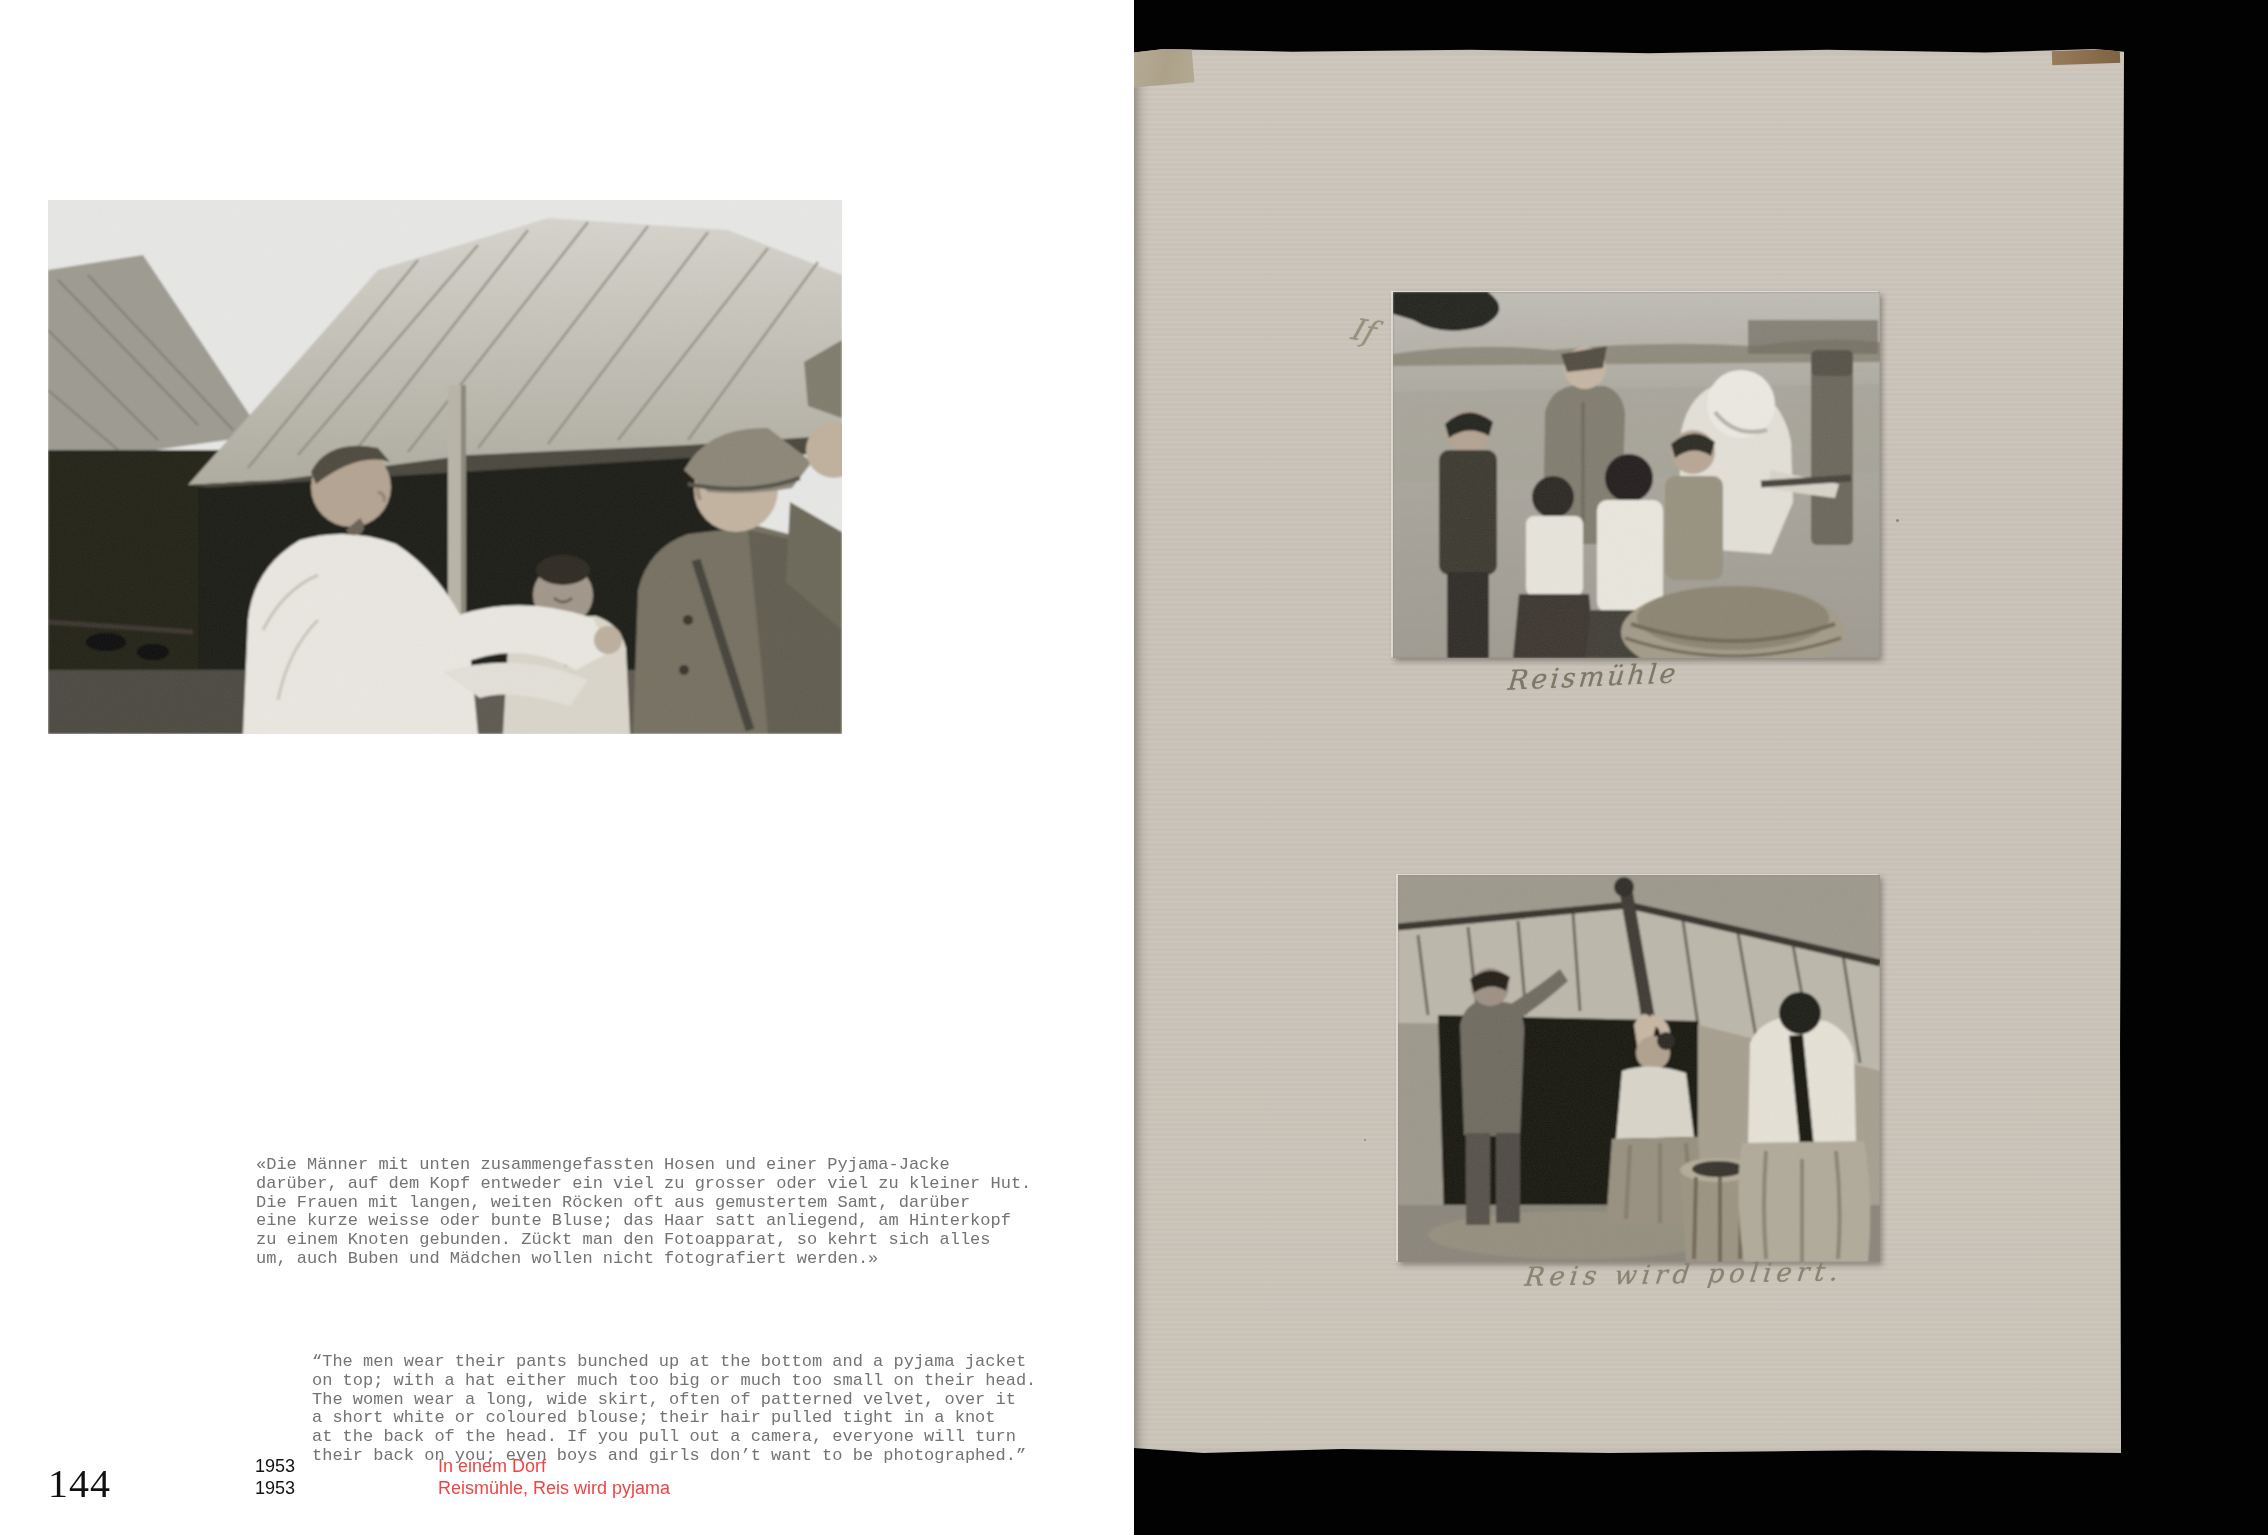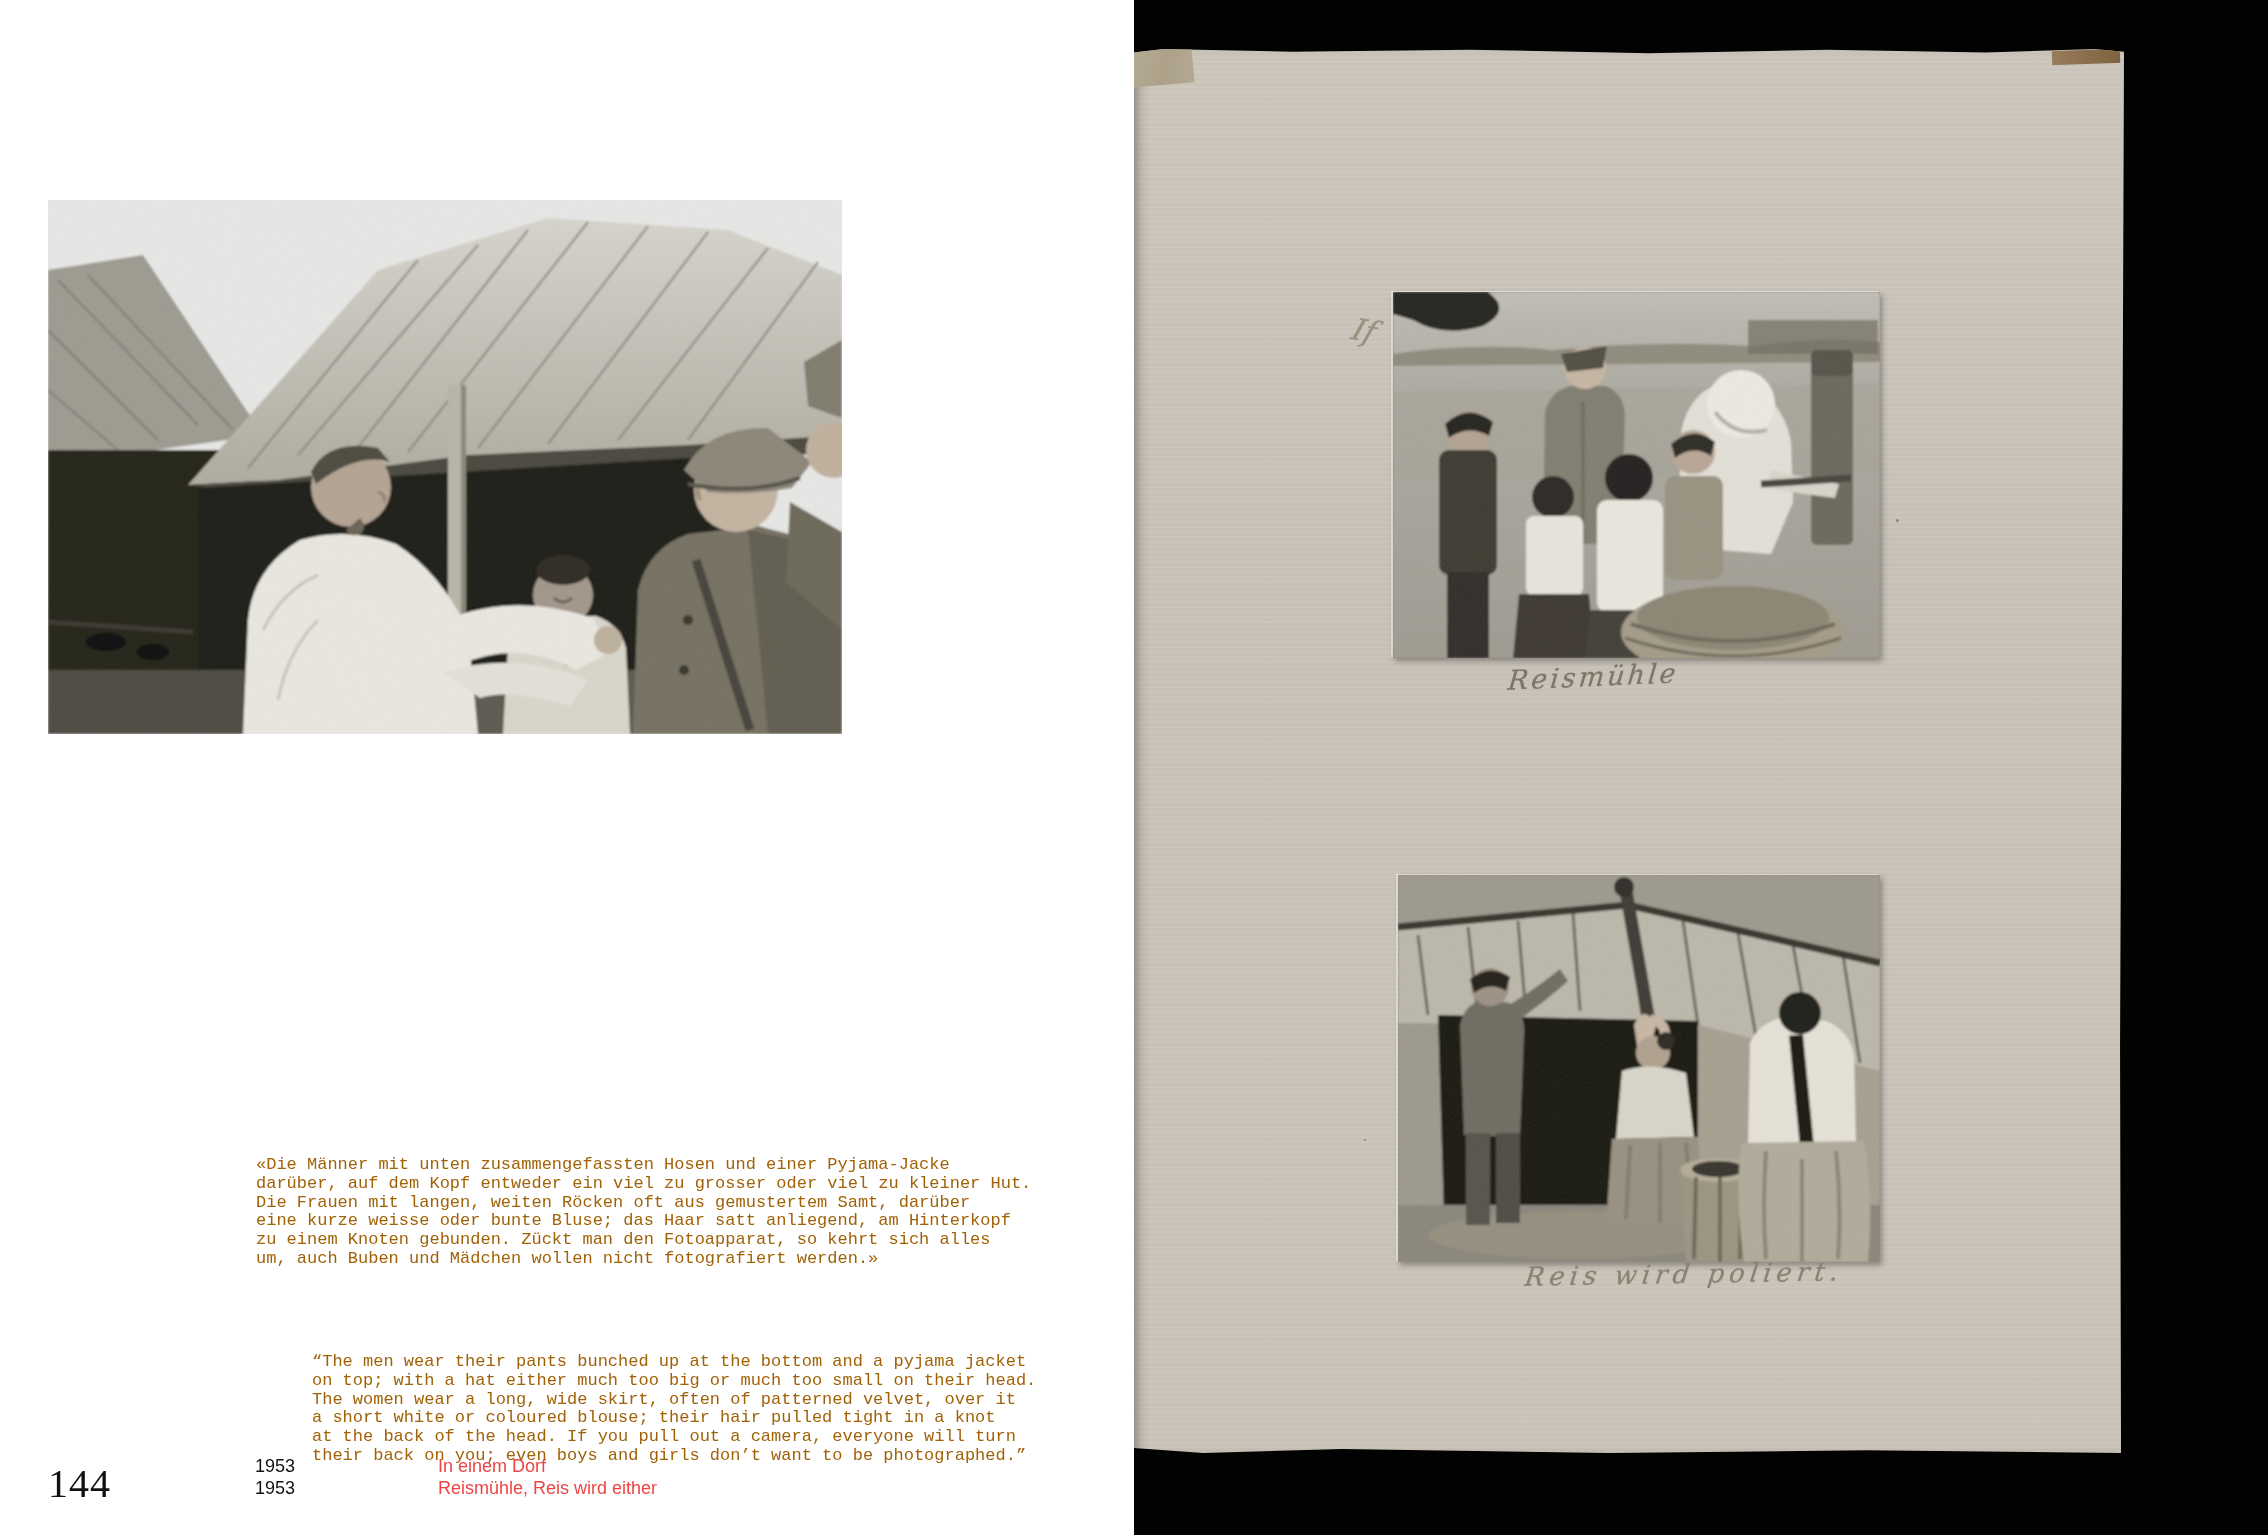--- a/index.html
+++ b/index.html
@@ -11,21 +11,21 @@
 
   
   .left-page{position:absolute;left:0;top:0;width:1134px;height:1535px;background:#ffffff;}
   .photo-left{
     position:absolute;left:48px;top:200px;width:794px;height:534px;overflow:hidden;
     background:#e7e7e5;
   }
   .photo-left svg{display:block;}
 
   .quote{
-    position:absolute;white-space:pre-line;color:#a16207;
+    position:absolute;white-space:pre-line;color:#737373;
     font-family:"Liberation Mono",monospace;font-size:17px;line-height:18.8px;
     letter-spacing:0px;
   }
   .quote-de{left:256px;top:1156px;width:790px;}
   .quote-en{left:312px;top:1306px;width:760px;margin-top:47px;}
 
   .page-number{
     position:absolute;left:48px;top:1464px;
     font-family:"Liberation Serif",serif;font-size:40px;line-height:40px;color:#111111;
     letter-spacing:1px;
@@ -185,21 +185,21 @@
 their back on you; even boys and girls don’t want to be photographed.”</div>
 
   <div class="page-number" data-interactable="false">144</div>
 
   <div class="cap-row r1" data-interactable="false">
     <span class="cap-year" data-interactable="false">1953</span>
     <span class="cap-title" data-interactable="false">In einem Dorf</span>
   </div>
   <div class="cap-row r2" data-interactable="false">
     <span class="cap-year" data-interactable="false">1953</span>
-    <span class="cap-title" data-interactable="false">Reismühle, Reis wird either</span>
+    <span class="cap-title" data-interactable="false">Reismühle, Reis wird pyjama</span>
   </div>
 </div>
 
 <div class="right-page" data-interactable="false">
   <div class="album-page" data-interactable="false">
 
     <div class="tape" data-interactable="false"></div>
     <div class="tape-residue" data-interactable="false"></div>
     <div class="speck s1" data-interactable="false"></div>
     <div class="speck s2" data-interactable="false"></div>

